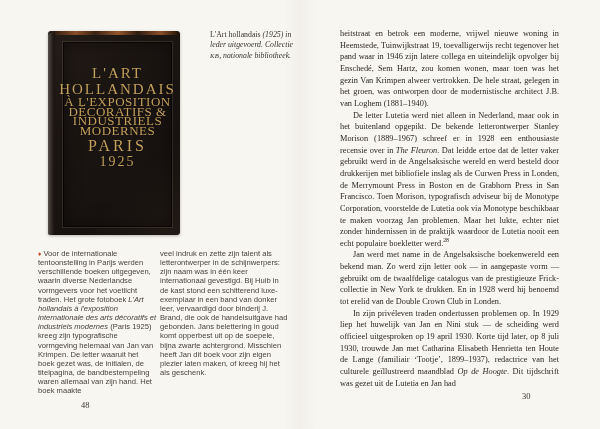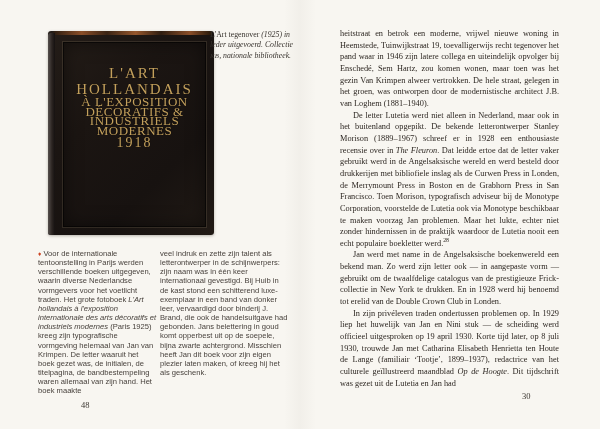--- a/index.html
+++ b/index.html
@@ -11,21 +11,21 @@
     font-family:"Liberation Serif", serif;
     -webkit-font-smoothing:antialiased;
   }
   .gutter {
     position:absolute; left:284px; top:0; width:32px; height:429px;
     background:linear-gradient(90deg, rgba(0,0,0,0) 0%, rgba(120,110,95,0.05) 50%, rgba(0,0,0,0) 100%);
   }
 
   
   .book {
-    position:absolute; left:48px; top:31px; width:166px; height:204px;
+    position:absolute; left:48px; top:31px; width:132px; height:204px;
     background:linear-gradient(135deg, #241d18 0%, #1b1512 35%, #171210 70%, #211a15 100%);
     border-radius:3px;
     box-shadow:0 1px 3px rgba(60,50,40,0.35);
   }
   .book-top-edge {
     position:absolute; top:0; left:5px; right:2px; height:4px;
     border-radius:2px 2px 0 0;
     background:linear-gradient(90deg, #2a1c10 0%, #8a4e28 18%, #3a2414 34%, #95562c 52%, #2e1d10 68%, #8a4e28 86%, #241709 100%);
   }
   .book-spine {
@@ -94,25 +94,26 @@
   <div class="book">
     <div class="book-top-edge"></div>
     <div class="book-spine"></div>
     <div class="book-frame"></div>
     <div class="book-title">
       <div class="bt-big">L'ART</div>
       <div class="bt-big">HOLLANDAIS</div>
       <div class="bt-small">À L'EXPOSITION</div>
       <div class="bt-small">DÉCORATIFS &amp; INDUSTRIELS</div>
       <div class="bt-small">MODERNES</div>
-      <div class="bt-year">1918</div>
+      <div class="bt-paris">PARIS</div>
+      <div class="bt-year">1925</div>
     </div>
   </div>
 
-  <div class="caption"><span>L'Art tegenover </span><i>(1925) in leder uitgevoerd. Collectie </i><i class="isc">KB</i><i>, nationale bibliotheek.</i></div>
+  <div class="caption"><span>L'Art hollandais </span><i>(1925) in leder uitgevoerd. Collectie </i><i class="isc">KB</i><i>, nationale bibliotheek.</i></div>
 
   <div class="comm comm1"><span class="bullet">♦</span> <span><span>Voor de internationale tentoonstelling in Parijs werden verschillende boeken uitgegeven, waarin diverse Nederlandse vormgevers voor het voetlicht traden. Het grote fotoboek </span><i>L'Art hollandais à l'exposition internationale des arts décoratifs et industriels modernes</i><span> (Paris 1925) kreeg zijn typografische vormgeving helemaal van Jan van Krimpen. De letter waaruit het boek gezet was, de initialen, de titelpagina, de bandbestempeling waren allemaal van zijn hand. Het boek maakte</span></span></div>
   <div class="comm comm2">veel indruk en zette zijn talent als letterontwerper in de schijnwerpers: zijn naam was in één keer internationaal gevestigd. Bij Huib in de kast stond een schitterend luxe-exemplaar in een band van donker leer, vervaardigd door binderij J. Brand, die ook de handelsuitgave had gebonden. Jans belettering in goud komt opperbest uit op de soepele, bijna zwarte achtergrond. Misschien heeft Jan dit boek voor zijn eigen plezier laten maken, of kreeg hij het als geschenk.</div>
 
   <div class="body-text">
     <p class="para"><span>heitstraat en betrok een moderne, vrijwel nieuwe woning in Heemstede, Tuinwijkstraat 19, toevalligerwijs recht tegenover het pand waar in 1946 zijn latere collega en uiteindelijk opvolger bij Enschedé, Sem Hartz, zou komen wonen, maar toen was het gezin Van Krimpen alweer vertrokken. De hele straat, gelegen in het groen, was ontworpen door de modernistische architect J.B. van Loghem (1881–1940).</span></p>
     <p class="para indent"><span>De letter Lutetia werd niet alleen in Nederland, maar ook in het buitenland opgepikt. De bekende letterontwerper Stanley Morison (1889–1967) schreef er in 1928 een enthousiaste recensie over in </span><i>The Fleuron</i><span>. Dat leidde ertoe dat de letter vaker gebruikt werd in de Angelsaksische wereld en werd besteld door drukkerijen met bibliofiele inslag als de Curwen Press in Londen, de Merrymount Press in Boston en de Grabhorn Press in San Francisco. Toen Morison, typografisch adviseur bij de Monotype Corporation, voorstelde de Lutetia ook via Monotype beschikbaar te maken voorzag Jan problemen. Maar het lukte, echter niet zonder hindernissen in de praktijk waardoor de Lutetia nooit een echt populaire boekletter werd.</span><sup>28</sup></p>
     <p class="para indent"><span>Jan werd met name in de Angelsaksische boekenwereld een bekend man. Zo werd zijn letter ook — in aangepaste vorm — gebruikt om de twaalfdelige catalogus van de prestigieuze Frick-collectie in New York te drukken. En in 1928 werd hij benoemd tot erelid van de Double Crown Club in Londen.</span></p>
     <p class="para indent"><span>In zijn privéleven traden ondertussen problemen op. In 1929 liep het huwelijk van Jan en Nini stuk — de scheiding werd officieel uitgesproken op 19 april 1930. Korte tijd later, op 8 juli 1930, trouwde Jan met Catharina Elisabeth Henrietta ten Houte de Lange (familiair ‘Tootje’, 1899–1937), redactrice van het culturele geïllustreerd maandblad </span><i>Op de Hoogte</i><span>. Dit tijdschrift was gezet uit de Lutetia en Jan had</span></p>
   </div>

